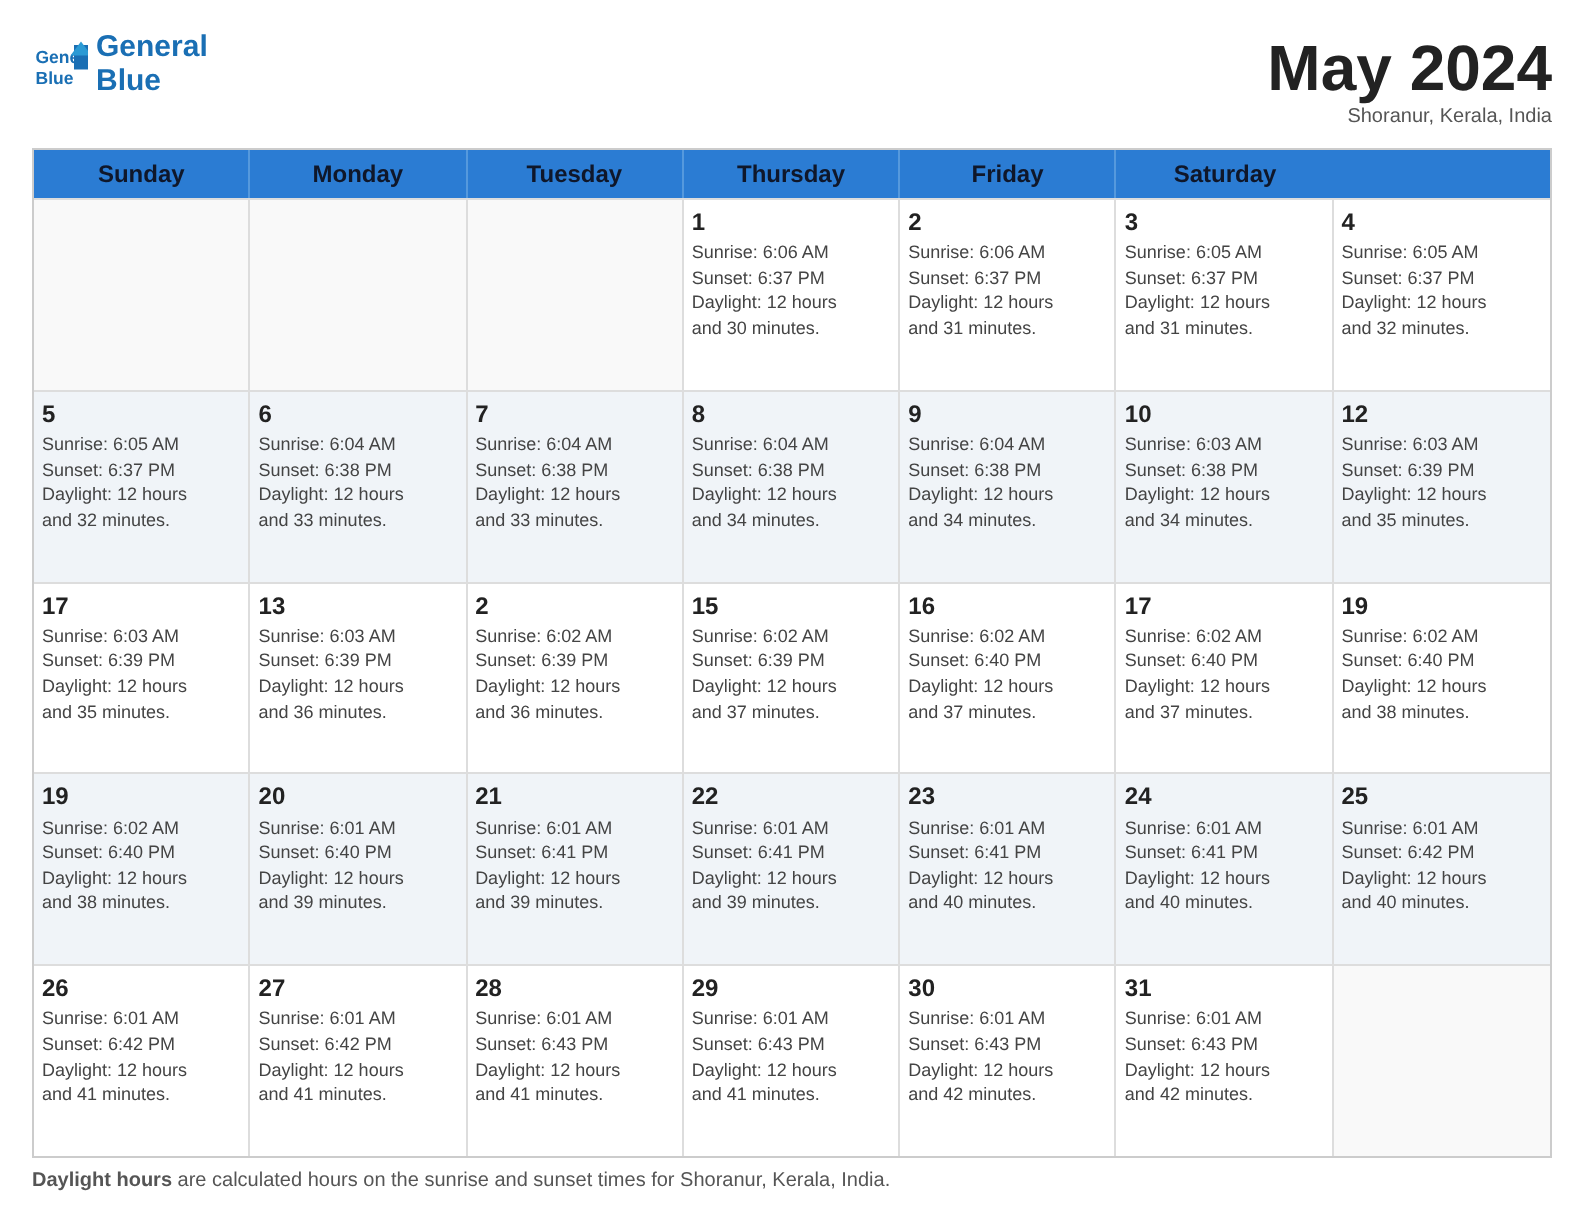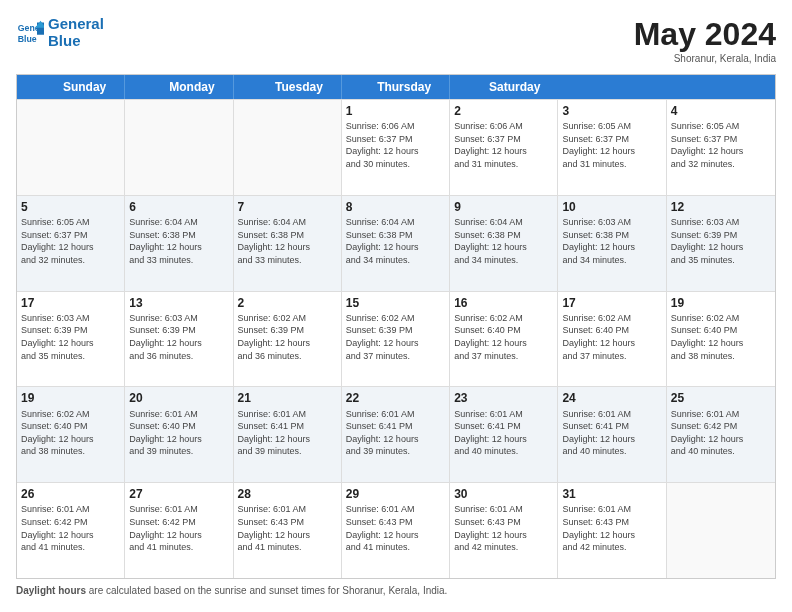--- a/index.html
+++ b/index.html
@@ -49,25 +49,25 @@
       display: flex;
       flex-direction: column;
       border: 1px solid #ccc;
     }
     .day-headers {
       display: grid;
       grid-template-columns: repeat(7, 1fr);
       background: #2b7cd3;
     }
     .day-header {
-      color: #ffffff;
+      color: #0f172a;
       font-size: 12px;
       font-weight: bold;
       padding: 5px 18px;
-      text-align: right;
+      text-align: center;
       border-right: 1px solid #5599dd;
     }
     .day-header:last-child { border-right: none; }
     .weeks {
       flex: 1;
       display: flex;
       flex-direction: column;
     }
     .week-row {
       display: grid;
@@ -135,20 +135,21 @@
       <div class="location">Shoranur, Kerala, India</div>
     </div>
   </div>
 
   <div class="calendar">
     <div class="day-headers">
       <div class="day-header">Sunday</div>
       <div class="day-header">Monday</div>
       <div class="day-header">Tuesday</div>
       <div class="day-header">Thursday</div>
+      <div class="day-header">Friday</div>
       <div class="day-header">Saturday</div>
     </div>
     <div class="weeks" id="weeks-container">
     <div class="week-row">
           <div class="day-cell empty"></div>
           <div class="day-cell empty"></div>
           <div class="day-cell empty"></div>
           <div class="day-cell">
             <span class="day-num">1</span>
             <div class="day-info" style="white-space: pre-line;">Sunrise: 6:06 AM
@@ -373,15 +374,15 @@
 Sunset: 6:43 PM
 Daylight: 12 hours
 and 42 minutes.</div>
           </div>
           <div class="day-cell empty"></div>
         </div>
       </div>
   </div>
 
   <div class="footer">
-    <span class="footer-label">Daylight hours</span><span> are calculated based on the sunrise and sunset times for Shoranur, Kerala, India.</span>
+    <span class="footer-label">Daylight hours</span><span> are calculated hours on the sunrise and sunset times for Shoranur, Kerala, India.</span>
   </div>
 </div>
 
 </body></html>

